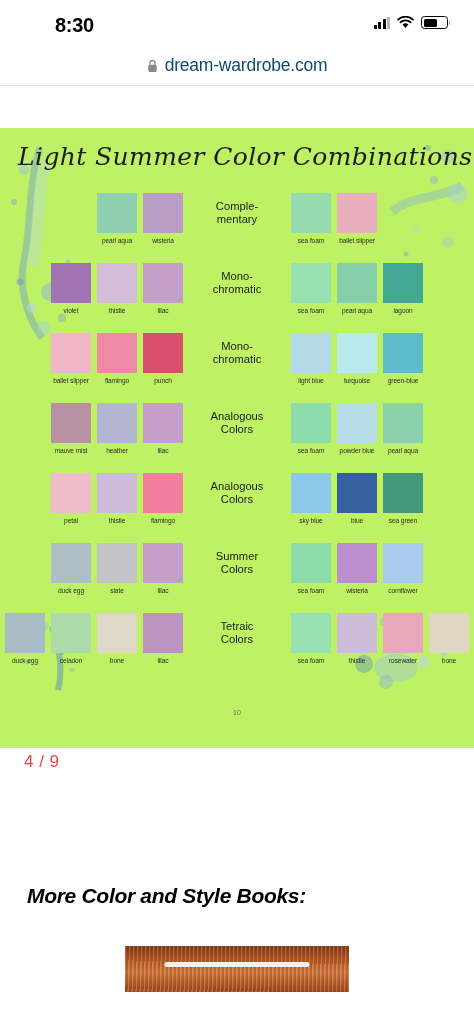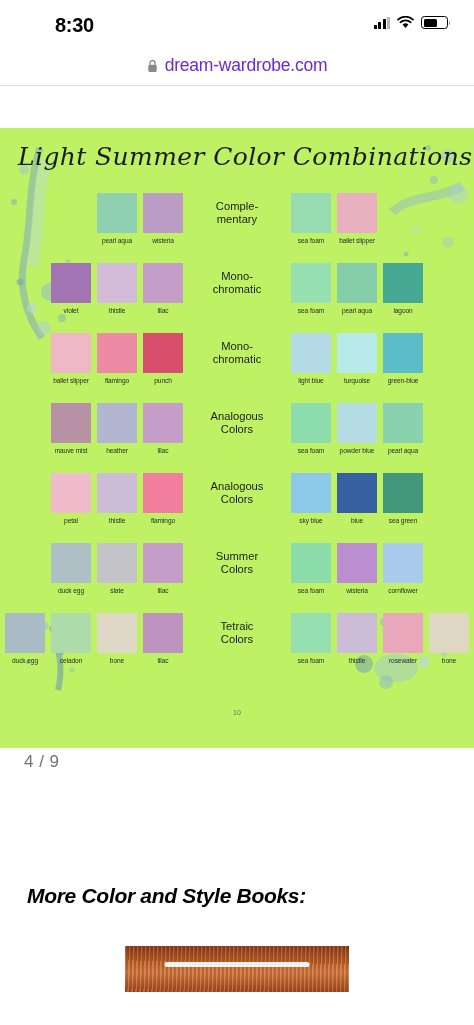--- a/index.html
+++ b/index.html
@@ -66,21 +66,21 @@
     height: 40px;
     display: flex;
     align-items: center;
     justify-content: center;
     gap: 7px;
     border-bottom: 1px solid #e2e2e2;
   }
   .lock-icon { width: 11px; height: 14px; display: block; }
   .url-text {
     font-size: 17.5px;
-    color: #6d28d9;
+    color: #0c4a6e;
     letter-spacing: -0.2px;
   }
 
   
   .page {
     padding-top: 6px;
   }
 
   
   .infographic {
@@ -169,21 +169,21 @@
     font-size: 7px;
     color: #6d6d6d;
     position: absolute;
     bottom: 32px;
     left: 0; right: 0;
     z-index: 3;
   }
 
   .gallery-counter {
     font-size: 17px;
-    color: #737373;
+    color: #ef4444;
     padding: 4px 0 0 24px;
     letter-spacing: 0.5px;
   }
 
   
   .more-books {
     margin-top: 112px;
     padding: 0 27px;
   }
   .more-books-title {

